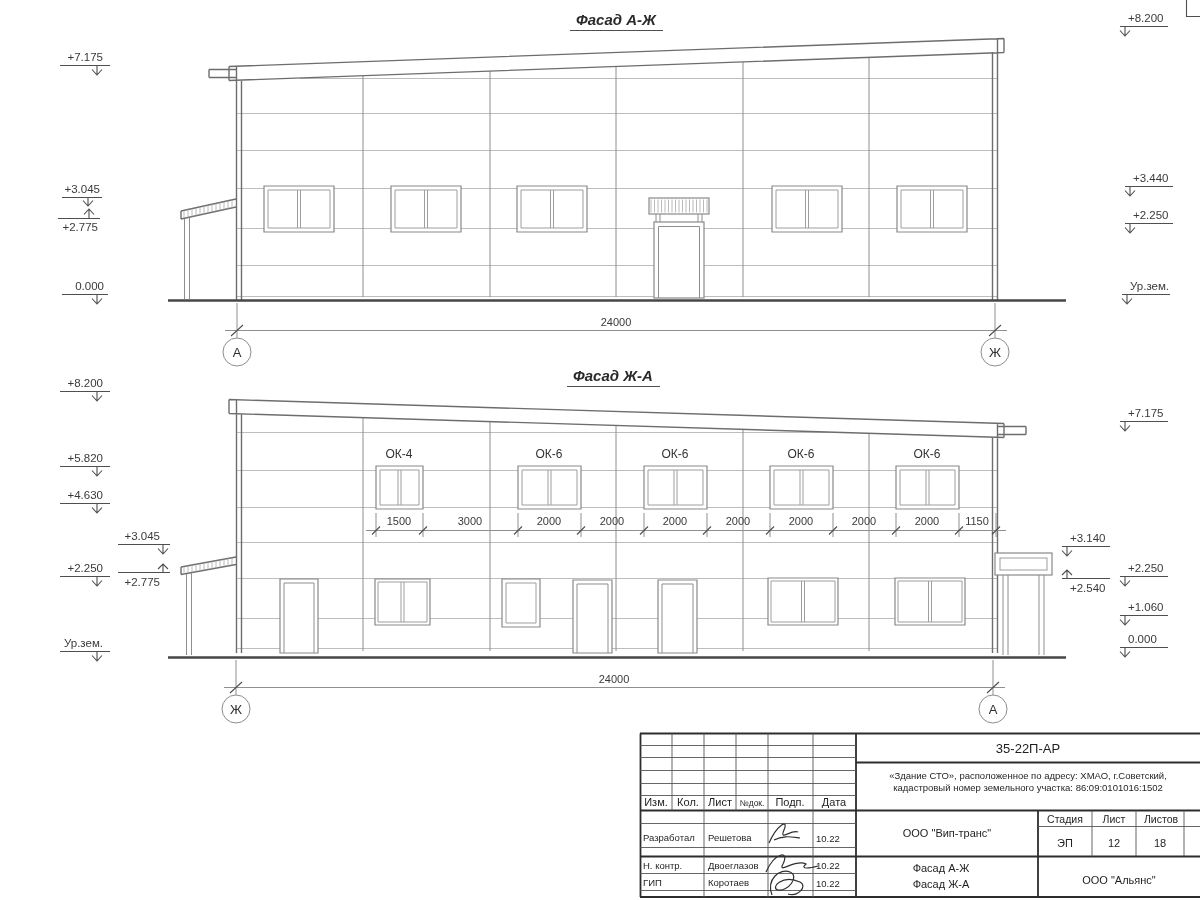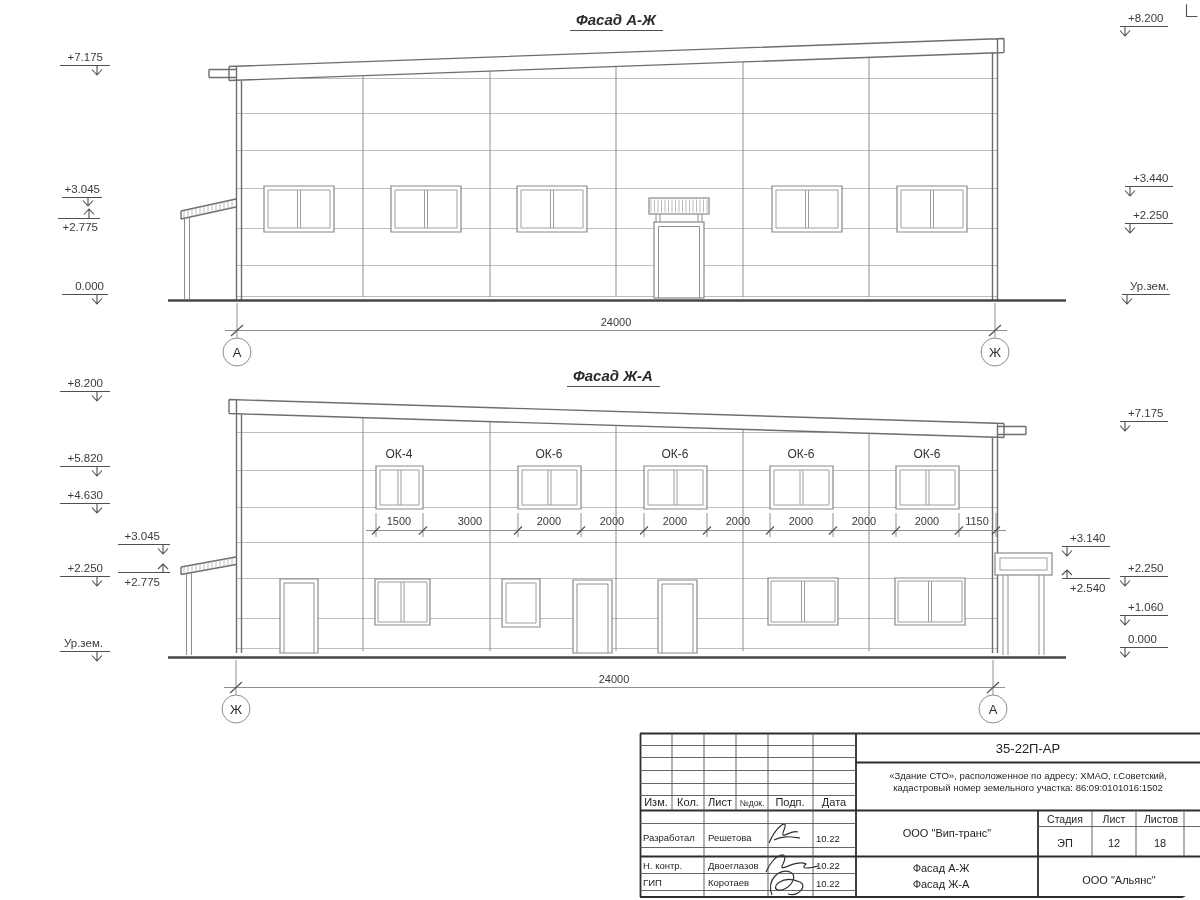--- a/index.html
+++ b/index.html
@@ -1,16 +1,16 @@
 <!DOCTYPE html>
 <html><head>
 <meta charset="utf-8">
 <style>
   html,body{margin:0;padding:0;background:#ffffff;}
-  .page{width:1200px;height:900px;position:relative;background:#fff;overflow:hidden;border-radius:28px;}
+  .page{width:1200px;height:900px;position:relative;background:#fff;overflow:hidden;}
   svg{display:block;}
   svg text{font-family:"Liberation Sans", sans-serif;fill:#333;}
   .s-out{stroke:#6d6d6d;stroke-width:1.4;fill:none;}
   .s-med{stroke:#8e8e8e;stroke-width:1;fill:none;}
   .s-lt{stroke:#bdbdbd;stroke-width:1;fill:none;}
   .s-dim{stroke:#8f8f8f;stroke-width:1;fill:none;}
   .s-mark{stroke:#4f4f4f;stroke-width:1.1;fill:none;}
   .s-ground{stroke:#474747;stroke-width:2.6;fill:none;}
   .w-out{fill:#ffffff;stroke:#898989;stroke-width:1.2;}
   .w-in{fill:none;stroke:#9e9e9e;stroke-width:1;}

